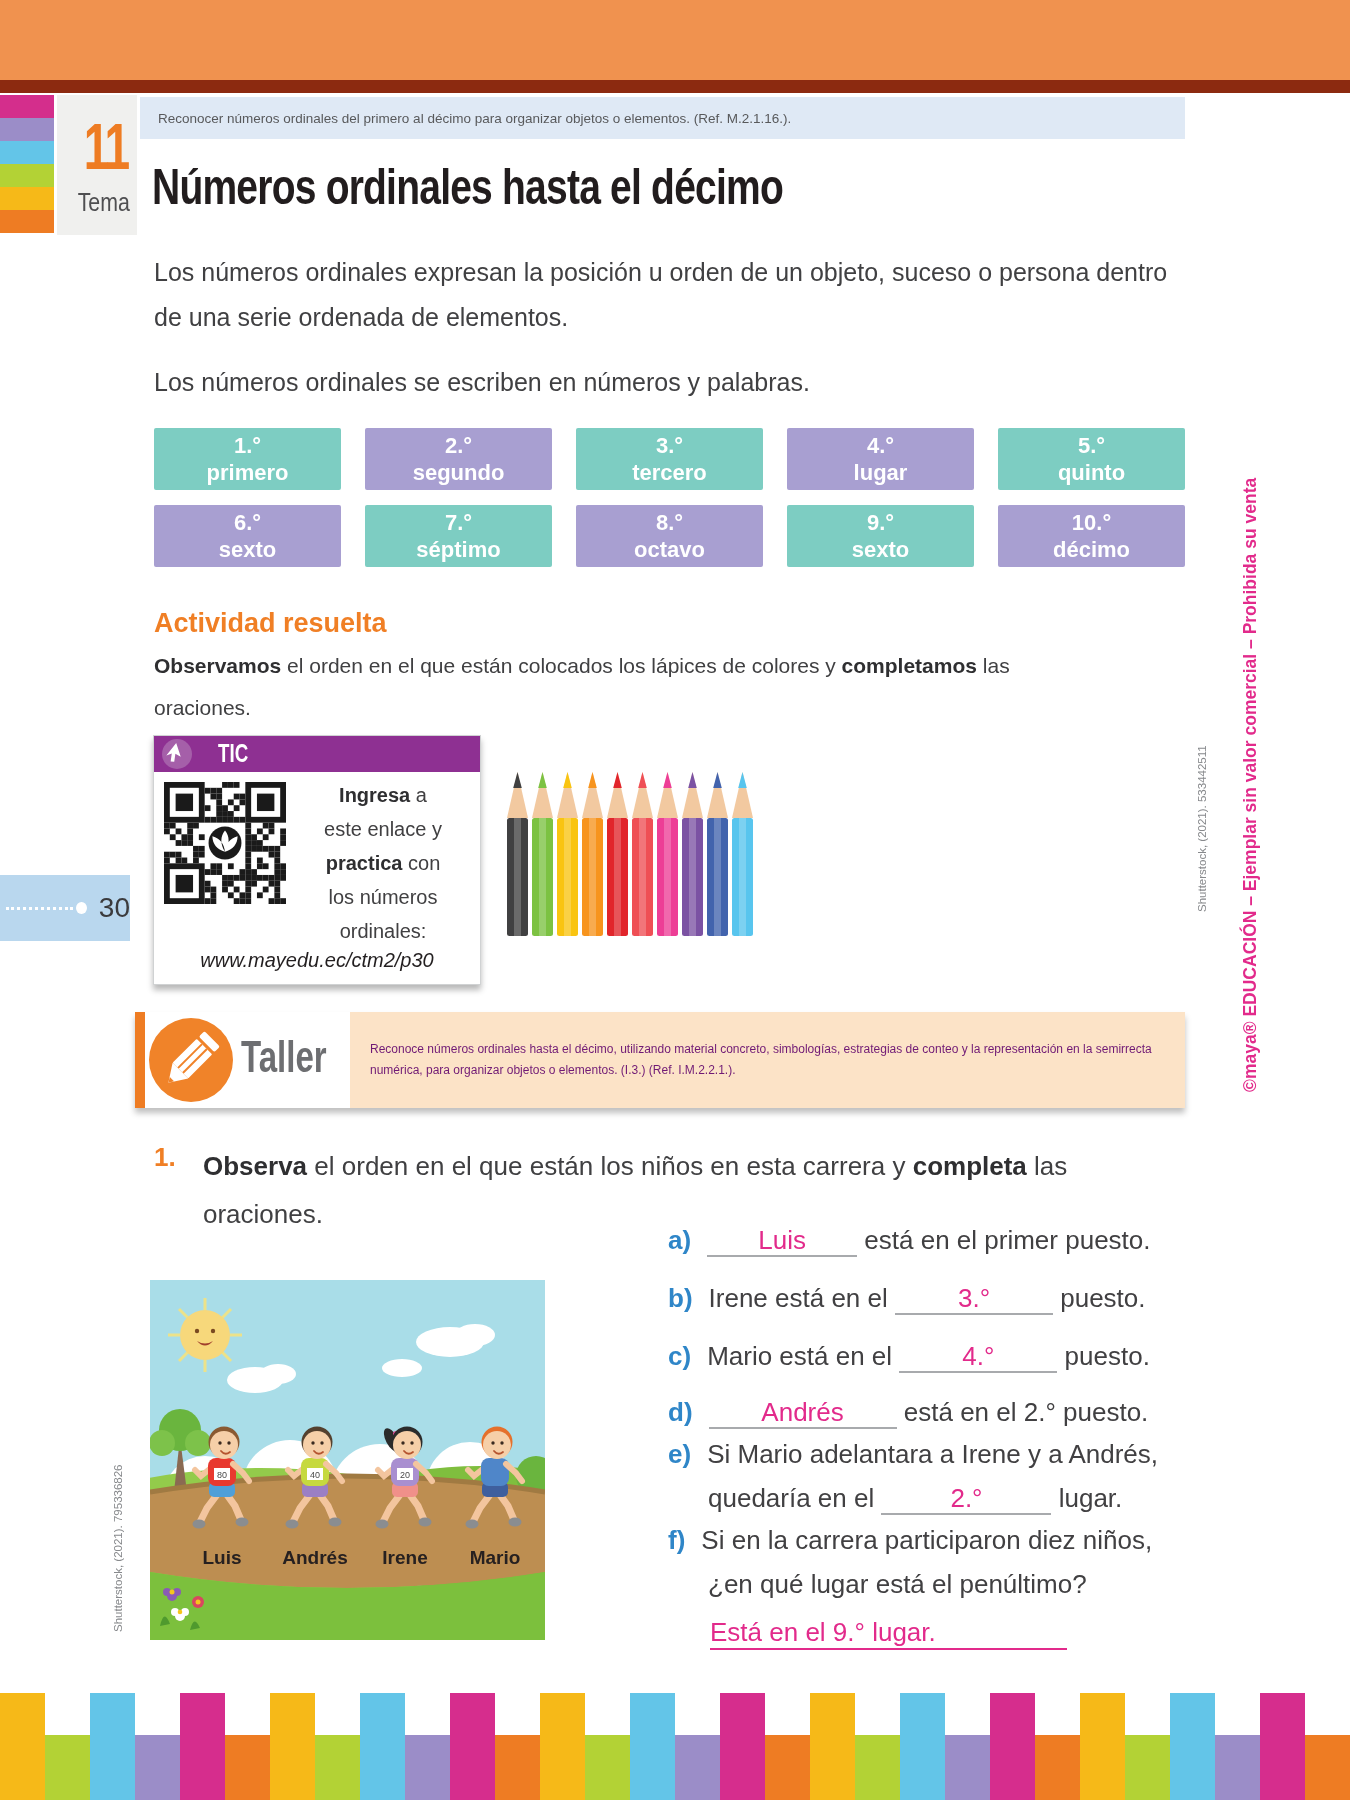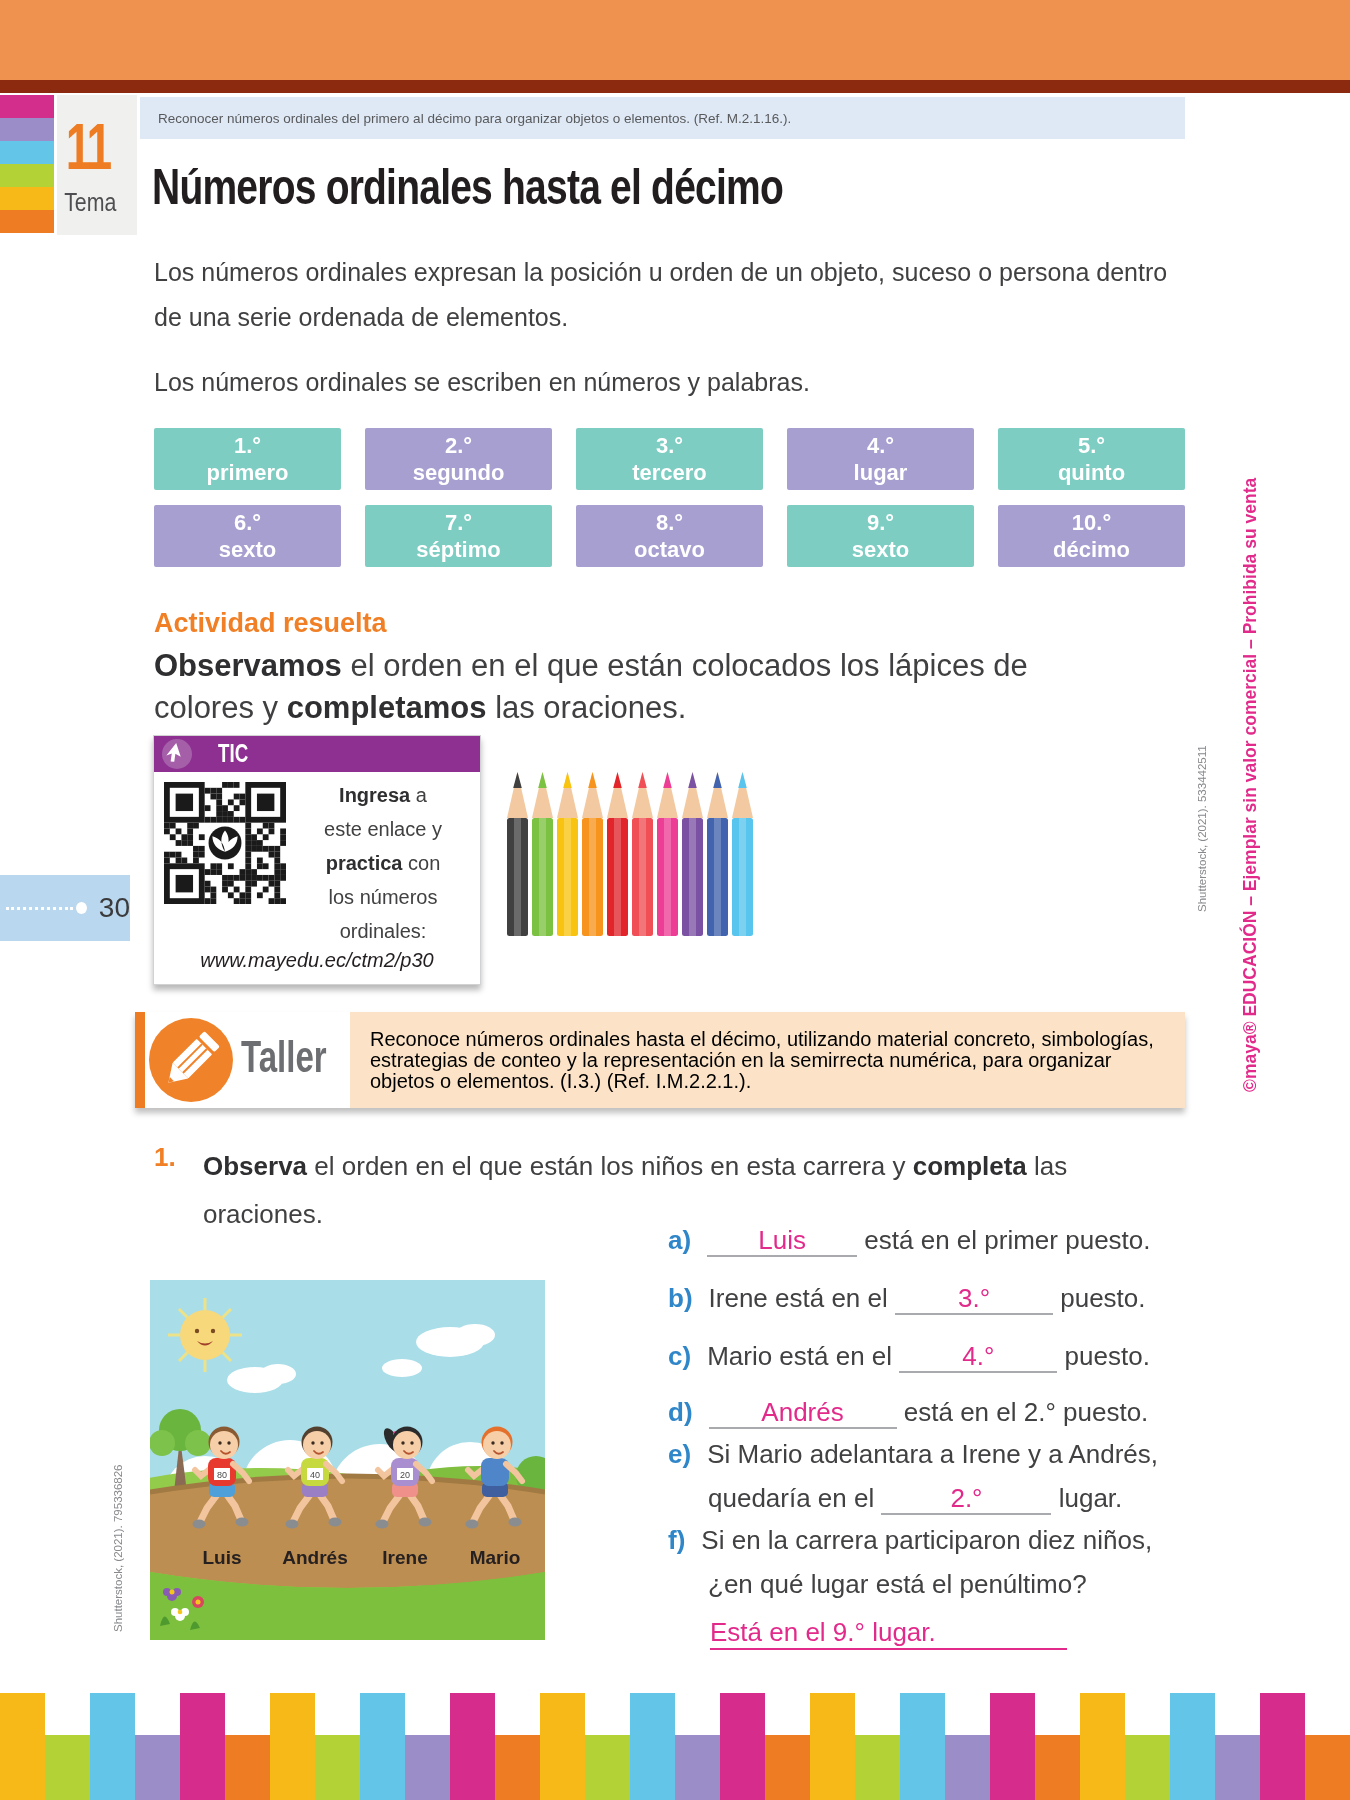--- a/index.html
+++ b/index.html
@@ -5,40 +5,40 @@
   html,body{margin:0;padding:0;background:#fff;}
   #page{position:relative;width:1350px;height:1800px;background:#fff;overflow:hidden;
         font-family:"Liberation Sans",sans-serif;color:#404042;}
   .abs{position:absolute;}
   
   .topbar{left:0;top:0;width:1350px;height:80px;background:#f0924f;}
   .topbar2{left:0;top:80px;width:1350px;height:13px;background:#8c2a10;}
   
   .strip{left:0;top:95px;width:54px;}
   .strip div{width:54px;height:23px;}
-  .tema-tab{left:57px;top:95px;width:80px;height:140px;background:#f0f0ee;text-align:left;}
+  .tema-tab{left:57px;top:95px;width:80px;height:140px;background:#f0f0ee;text-align:right;}
   .tema-num{font-size:64px;font-weight:bold;color:#ee7c23;line-height:76px;display:inline-block;
             transform:scaleX(.72);letter-spacing:-3px;margin-top:14px;}
   .tema-label{font-size:26px;color:#4f4f51;display:block;transform:scaleX(.82);margin-top:2px;}
   
   .banner{left:140px;top:97px;width:1045px;height:42px;background:#dfe9f5;color:#58595b;
           font-size:13.5px;display:flex;align-items:center;padding-left:18px;box-sizing:border-box;}
   
   .title{left:152px;top:158px;font-size:50px;font-weight:bold;color:#221d1e;white-space:nowrap;
          transform:scaleX(.78);transform-origin:left top;letter-spacing:-1px;}
   .p1{left:154px;top:250px;width:1040px;font-size:25px;line-height:45px;}
   .p2{left:154px;top:360px;width:1040px;font-size:25px;line-height:45px;}
   
   .ogrid{left:154px;top:428px;display:grid;grid-template-columns:repeat(5,187px);gap:15px 24px;}
   .obox{height:62px;border-radius:2px;color:#fff;text-align:center;font-weight:bold;
         font-size:22px;line-height:27px;padding-top:4px;box-sizing:border-box;}
   .obox.t{background:#7dcdc2;} .obox.p{background:#a89fd1;}
   
   .actividad{left:154px;top:608px;font-size:27px;font-weight:bold;color:#f07f25;}
-  .lead{left:154px;top:645px;width:880px;font-size:31px;line-height:42px;}
+  .lead{left:154px;top:645px;width:880px;font-size:21px;line-height:42px;}
   
   .ticbox{left:153px;top:735px;width:328px;height:250px;background:#fff;border:1px solid #d0d2d3;
           box-shadow:0 5px 6px rgba(0,0,0,.28);box-sizing:border-box;}
   .tic-head{position:absolute;left:0;top:0;width:100%;height:36px;background:#8e3092;}
   .tic-circ{position:absolute;left:8px;top:3px;width:30px;height:30px;border-radius:50%;background:#a55fa9;}
   .tic-title{position:absolute;left:64px;top:2px;color:#fff;font-size:26px;font-weight:bold;
              transform:scaleX(.72);transform-origin:left top;}
   .qr{position:absolute;left:10px;top:46px;width:122px;height:122px;}
   .tic-text{position:absolute;left:140px;top:42px;width:178px;font-size:20px;line-height:34px;
             color:#414042;text-align:center;}
@@ -57,21 +57,21 @@
   .bigdot{width:12px;height:12px;border-radius:50%;background:#fff;margin-left:3px;}
   .pnum{margin-left:12px;font-size:28px;color:#3b3b3d;}
   
   .taller{left:135px;top:1012px;width:1050px;height:96px;background:#fff;box-shadow:0 5px 6px rgba(0,0,0,.25);}
   .taller-bar{position:absolute;left:0;top:0;width:10px;height:96px;background:#ee7c23;}
   .taller-circ{position:absolute;left:14px;top:6px;width:84px;height:84px;border-radius:50%;background:#f08329;}
   .taller-label{position:absolute;left:106px;top:20px;font-size:44px;font-weight:bold;color:#6d6e71;
                 transform:scaleX(.75);transform-origin:left top;}
   .taller-peach{position:absolute;left:215px;top:0;width:835px;height:96px;background:#fce3c7;
                 display:flex;align-items:center;box-sizing:border-box;padding:0 20px;}
-  .taller-peach p{margin:0;font-size:20px;line-height:21px;color:#000000;}
+  .taller-peach p{margin:0;font-size:12px;line-height:21px;color:#701a75;}
   
   .ex-num{left:154px;top:1142px;font-size:26px;font-weight:bold;color:#f07f25;}
   .ex-prompt{left:203px;top:1142px;width:930px;font-size:26px;line-height:48px;}
   .race{left:150px;top:1280px;width:395px;height:360px;}
   
   .item{position:absolute;left:668px;width:540px;font-size:26px;line-height:32px;color:#414042;}
   .ltr{color:#2f86c8;font-weight:bold;margin-right:16px;}
   .ans{display:inline-block;border-bottom:2.5px solid #a8aaad;color:#e22a8b;text-align:center;line-height:30px;}
   .wa{min-width:150px;} .wb{min-width:158px;} .wc{min-width:158px;} .wd{min-width:188px;} .we{min-width:170px;}
   .cont{margin-left:40px;margin-top:12px;}

